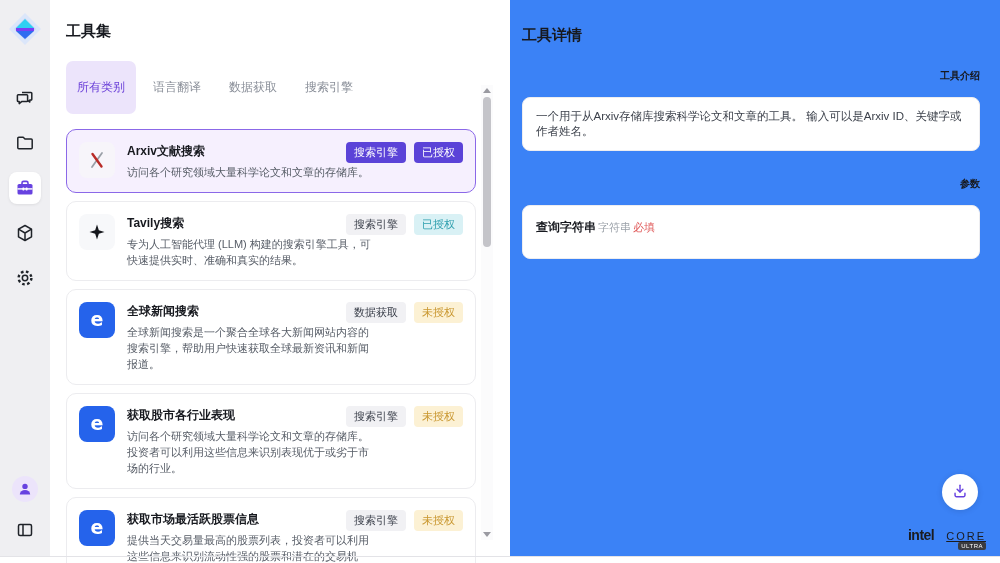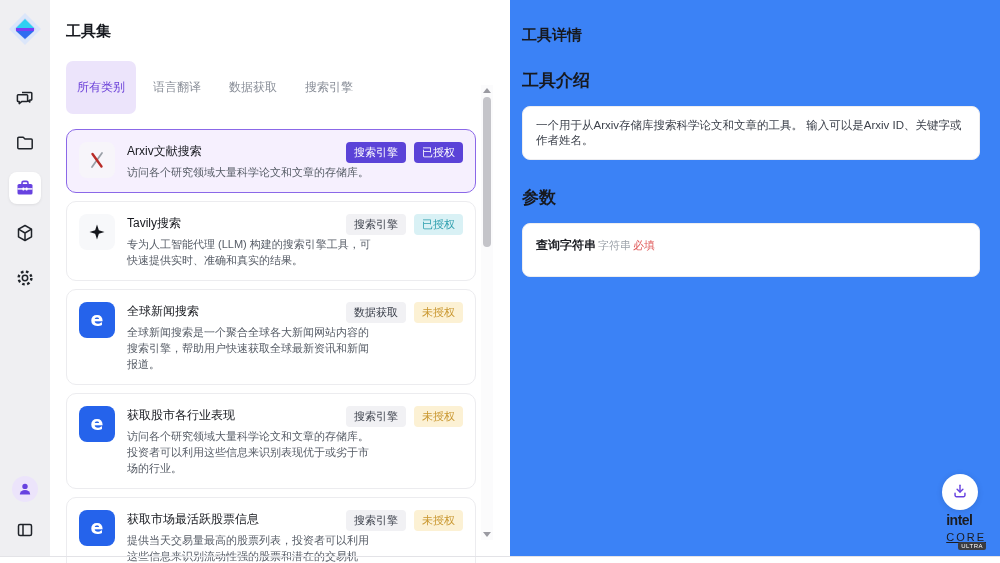--- a/index.html
+++ b/index.html
@@ -32,56 +32,56 @@
   .cards { display:flex; flex-direction:column; gap:8px; width:410px; }
   .card { position:relative; display:flex; background:#fff; border:1px solid #ececef;
     border-radius:10px; padding:12px; cursor:pointer; }
   .card.selected { background:#f6f0fe; border:1.5px solid #8b68e8; }
   .tool-icon { width:36px; height:36px; border-radius:8px; background:#f3f4f6; flex:0 0 36px;
     display:flex; align-items:center; justify-content:center; }
   .tool-icon.blue { background:#2563eb; }
   .glyph-e { color:#fff; font-weight:800; font-size:19px; line-height:1;
     font-family:"DejaVu Sans",sans-serif; transform:translateY(-1px); }
   .card-body { margin-left:12px; width:250px; }
-  .card-name { font-size:12px; font-weight:normal; margin:1px 0 4px; }
+  .card-name { font-size:12px; font-weight:bold; margin:1px 0 4px; }
   .card-desc { font-size:11px; color:#565c66; line-height:16px; }
   .badges { position:absolute; top:12px; right:12px; display:flex; gap:8px; }
   .badge { font-size:11px; line-height:1; padding:5px 8px; border-radius:4px; white-space:nowrap; }
   .badge.cat { background:#f1f1f4; color:#3a3f4a; }
   .badge.solid { background:#5b43d8; color:#fff; }
   .badge.ok { background:#d9f1f5; color:#2e9fae; }
   .badge.warn { background:#fcf1d4; color:#c9972f; }
 
   
   .vscroll { position:absolute; left:431px; top:85px; width:12px; height:455px; background:#fbfbfc; }
   .arrow { position:absolute; left:2px; width:0; height:0; border-left:4px solid transparent;
     border-right:4px solid transparent; cursor:pointer; }
   .arrow.up { top:3px; border-bottom:5px solid #9a9aa1; }
   .arrow.down { bottom:3px; border-top:5px solid #9a9aa1; }
   .thumb { position:absolute; left:2px; top:12px; width:8px; height:150px; background:#c4c4c9;
     border-radius:5px; cursor:pointer; }
 
   
   .detail { flex:1; background:#3b82f6; height:556px; padding:26px 20px 0 12px; position:relative; }
   .detail-title { font-size:15px; font-weight:bold; margin-bottom:24px; }
-  .section-h { font-size:17px; font-weight:bold; margin-bottom:14px; }
+  .section-h { font-size:10px; font-weight:bold; margin-bottom:14px;text-align:right; }
   .info-box { background:#fff; border:1px solid #ededf0; border-radius:8px; padding:11px 13px;
     font-size:11.5px; color:#3c414b; margin-bottom:26px; }
   .param-box { background:#fff; border:1px solid #ededf0; border-radius:8px; padding:13px;
     margin-bottom:26px; }
   .param-head { display:flex; align-items:baseline; gap:2px; margin-bottom:9px; }
   .param-name { font-size:12px; font-weight:bold; }
   .param-type { font-size:11px; color:#9aa0a8; }
   .param-req { font-size:11px; color:#e05a5a; }
   .param-desc { font-size:11.5px; color:#3c414b; }
 
   .fab { position:absolute; right:22px; bottom:46px; width:36px; height:36px; border-radius:50%;
     background:#fff; box-shadow:0 1px 6px rgba(0,0,0,.12); display:flex; align-items:center;
     justify-content:center; cursor:pointer; border:none; }
-  .brand { position:absolute; right:14px; bottom:13px; display:flex; align-items:flex-start; gap:0;flex-direction:column; }
+  .brand { position:absolute; right:14px; bottom:13px; display:flex; align-items:flex-start; gap:12px; }
   .brand-intel { font-size:14px; font-weight:bold; letter-spacing:-.5px; color:#1b1c20; }
   .brand-core { font-size:11px; letter-spacing:2px; color:#1b1c20; margin-top:3px;text-decoration:underline; }
   .brand-badge { position:absolute; right:0; bottom:-7px; background:#3a3b40; color:#fff;
     font-size:6px; letter-spacing:.5px; padding:1px 3px; border-radius:2px; }
 </style>
 </head>
 <body>
 
 <div class="app">
 

